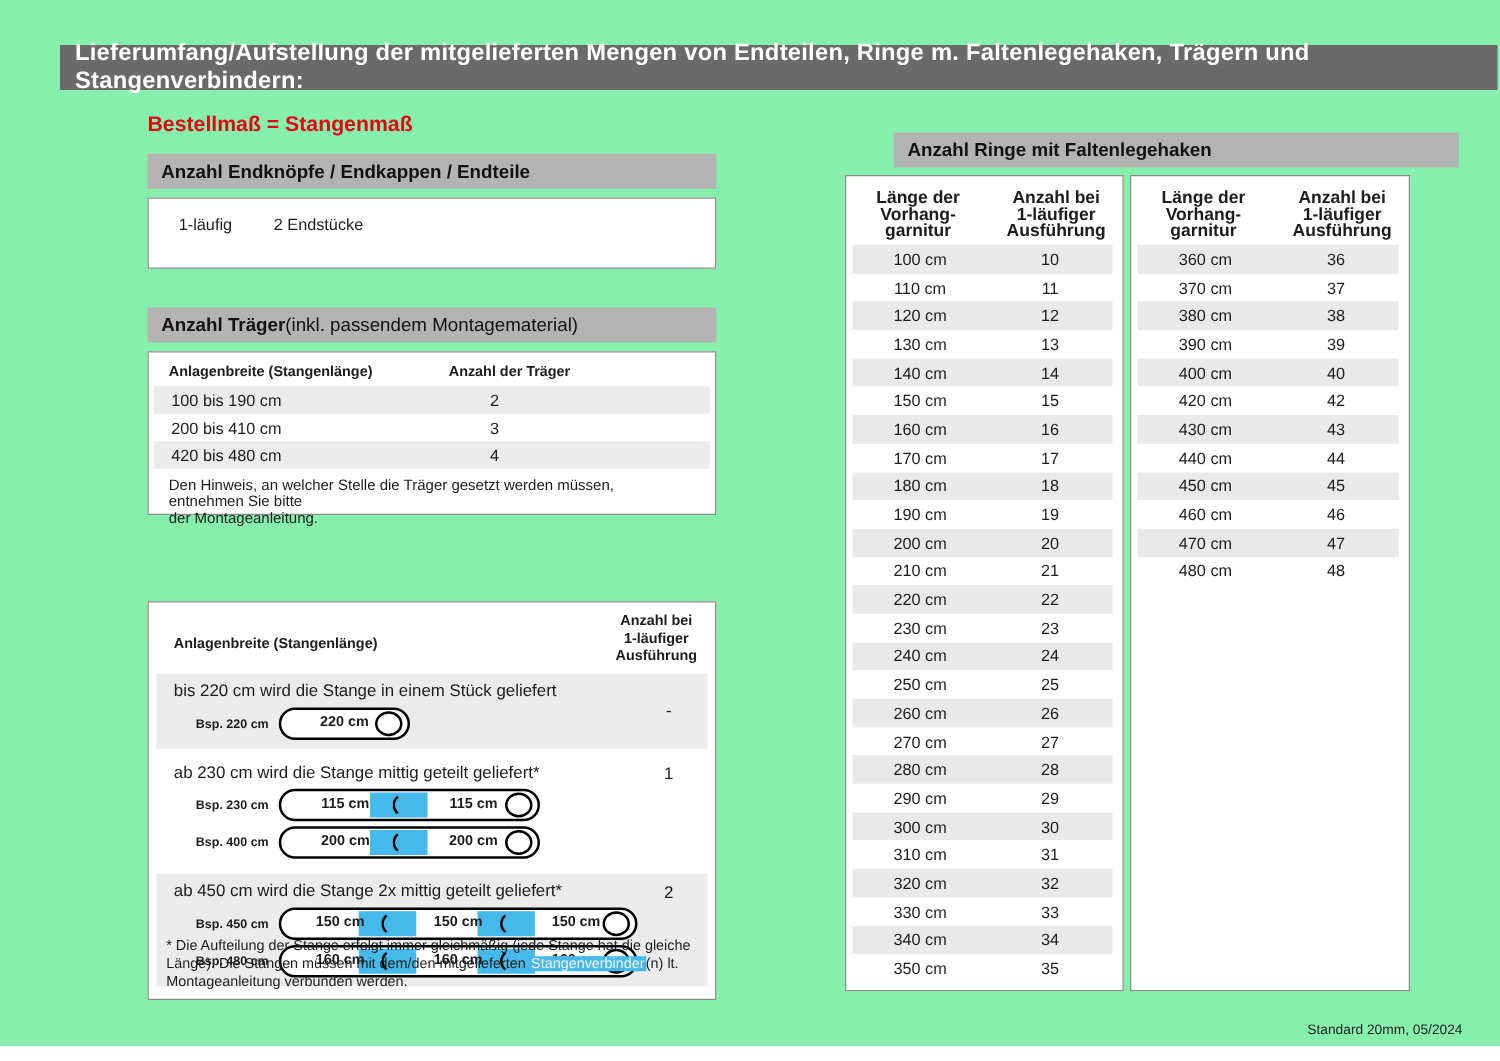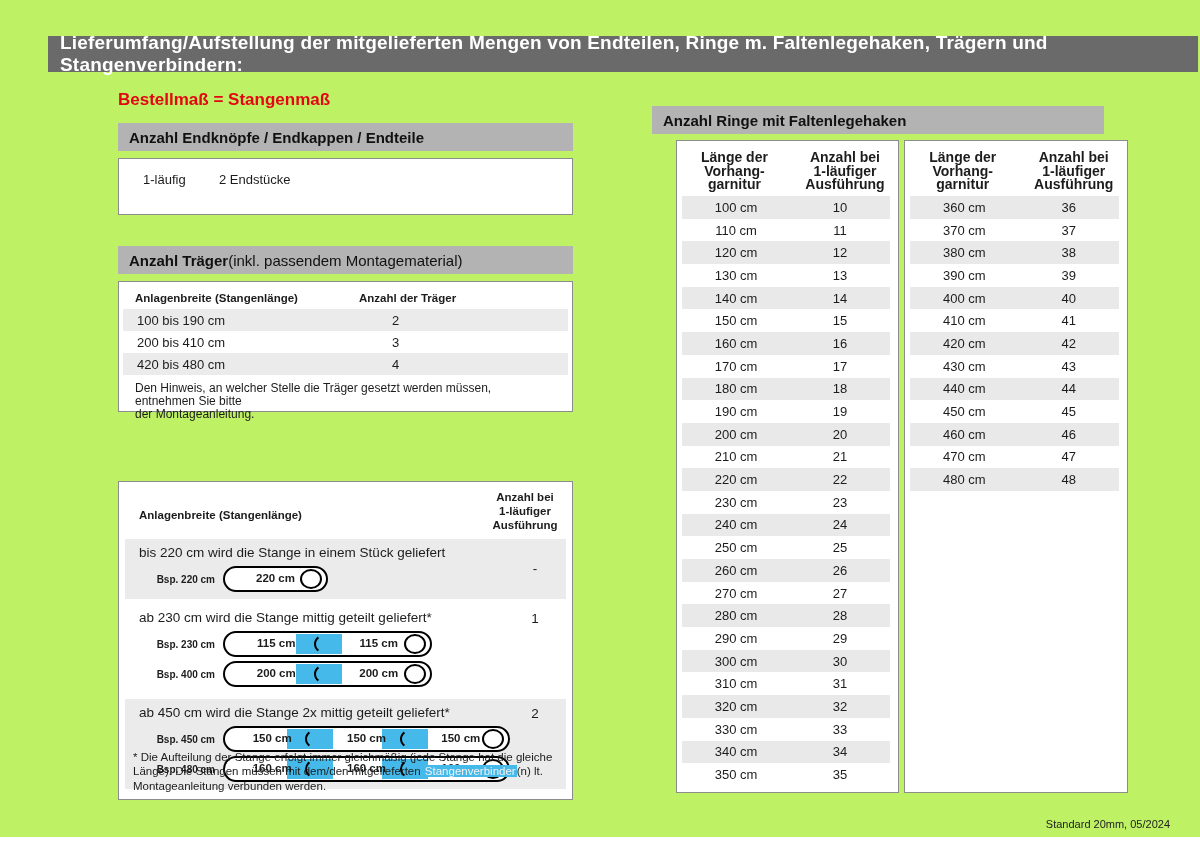--- a/index.html
+++ b/index.html
@@ -1,34 +1,34 @@
 <!DOCTYPE html>
 <html lang="de"><head>
 <meta charset="utf-8">
 <style>
   * { box-sizing: border-box; margin: 0; padding: 0; }
   html,body { background:#fff; }
   body { font-family: "Liberation Sans", sans-serif; color:#1c1c1c; }
-  .page { position:relative; width:1200px; height:837px; background:#bef264; overflow:hidden; }
+  .page { position:relative; width:1200px; height:837px; background:#86efac; overflow:hidden; }
 
   .topbar { position:absolute; left:48px; top:36px; width:1150px; height:36px;
     background:#6a6a6a; color:#fff; font-weight:bold; font-size:19px;
     display:flex; align-items:center; padding-left:12px; letter-spacing:.2px; }
 
   .bestellmass { position:absolute; left:118px; top:90px; color:#e30613;
     font-weight:bold; font-size:17px; }
 
   .sec-h { position:absolute; background:#b3b3b3; height:28px; display:flex;
     align-items:center; padding-left:11px; font-size:15px; color:#111; }
   .sec-h b { font-weight:bold; }
   .sec-h .rest { font-weight:normal; }
   #sec-end    { left:118px; top:123px; width:455px; font-weight:bold; }
   #sec-traeger{ left:118px; top:246px; width:455px; }
   #sec-verb   { left:118px; top:446px; width:455px; font-weight:bold;margin-top:38px; }
-  #sec-ringe  { left:652px; top:106px; width:452px; font-weight:bold; }
+  #sec-ringe  { left:715px; top:106px; width:452px; font-weight:bold; }
 
   .box { position:absolute; background:#fff; border:1px solid #8c8c8c; }
   #box-end    { left:118px; top:158px; width:455px; height:57px; }
   #box-traeger{ left:118px; top:281px; width:455px; height:131px; }
   #box-verb   { left:118px; top:481px; width:455px; height:319px; }
   #box-ringe1 { left:676px; top:140px; width:223px; height:653px; }
   #box-ringe2 { left:904px; top:140px; width:224px; height:653px; }
 
   
   #box-end .row { display:flex; padding:13px 0 0 24px; font-size:13px; }
@@ -363,24 +363,20 @@
         </div>
         <div class="ringrow">
           <span class="c1">390 cm</span>
           <span class="c2">39</span>
         </div>
         <div class="ringrow">
           <span class="c1">400 cm</span>
           <span class="c2">40</span>
         </div>
         <div class="ringrow">
-          <span class="c1">410 cm</span>
-          <span class="c2">41</span>
-        </div>
-        <div class="ringrow">
           <span class="c1">420 cm</span>
           <span class="c2">42</span>
         </div>
         <div class="ringrow">
           <span class="c1">430 cm</span>
           <span class="c2">43</span>
         </div>
         <div class="ringrow">
           <span class="c1">440 cm</span>
           <span class="c2">44</span>

